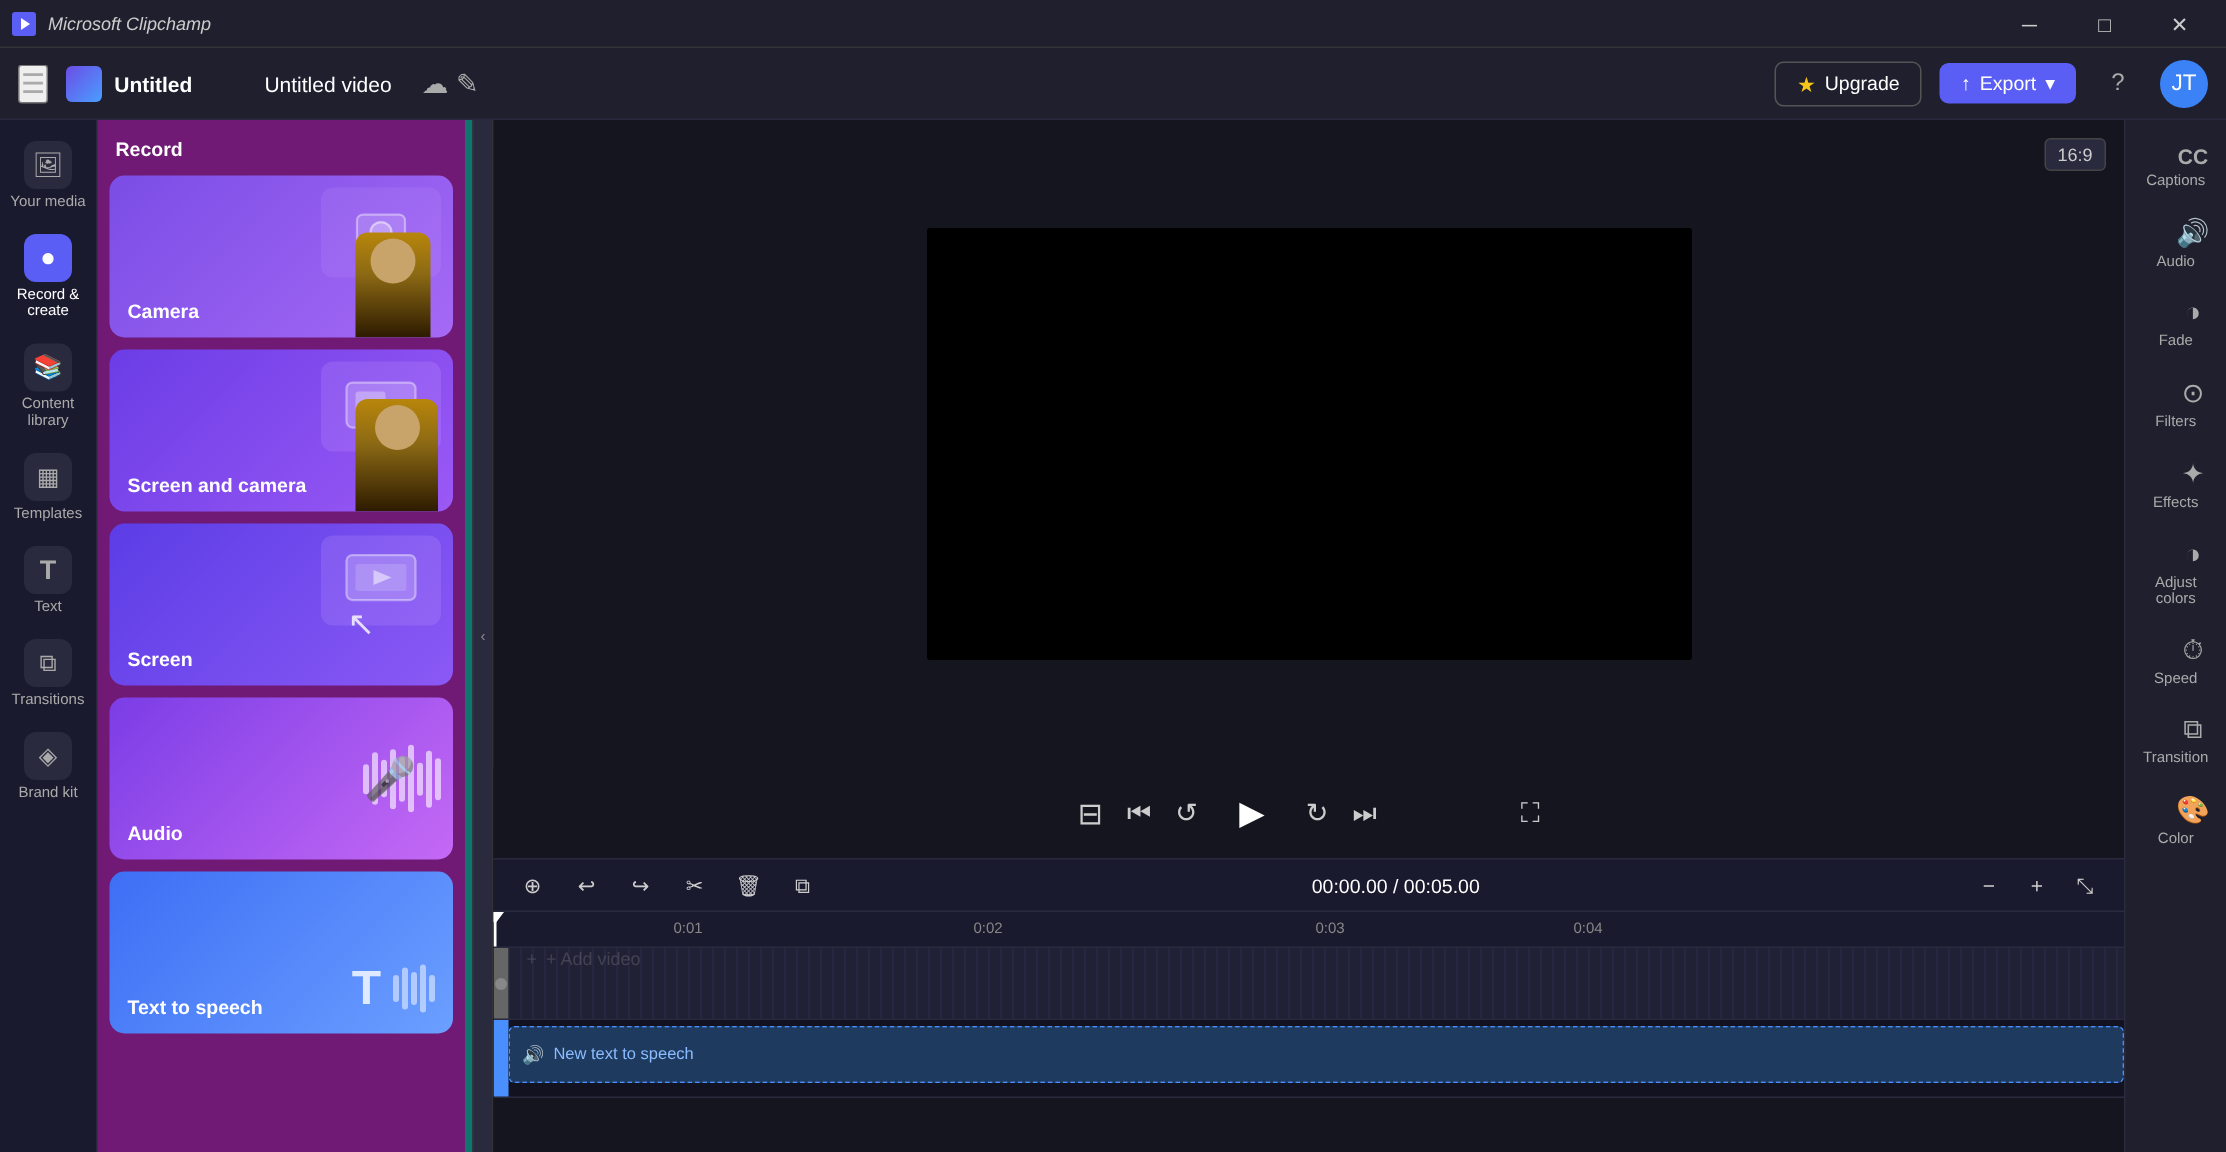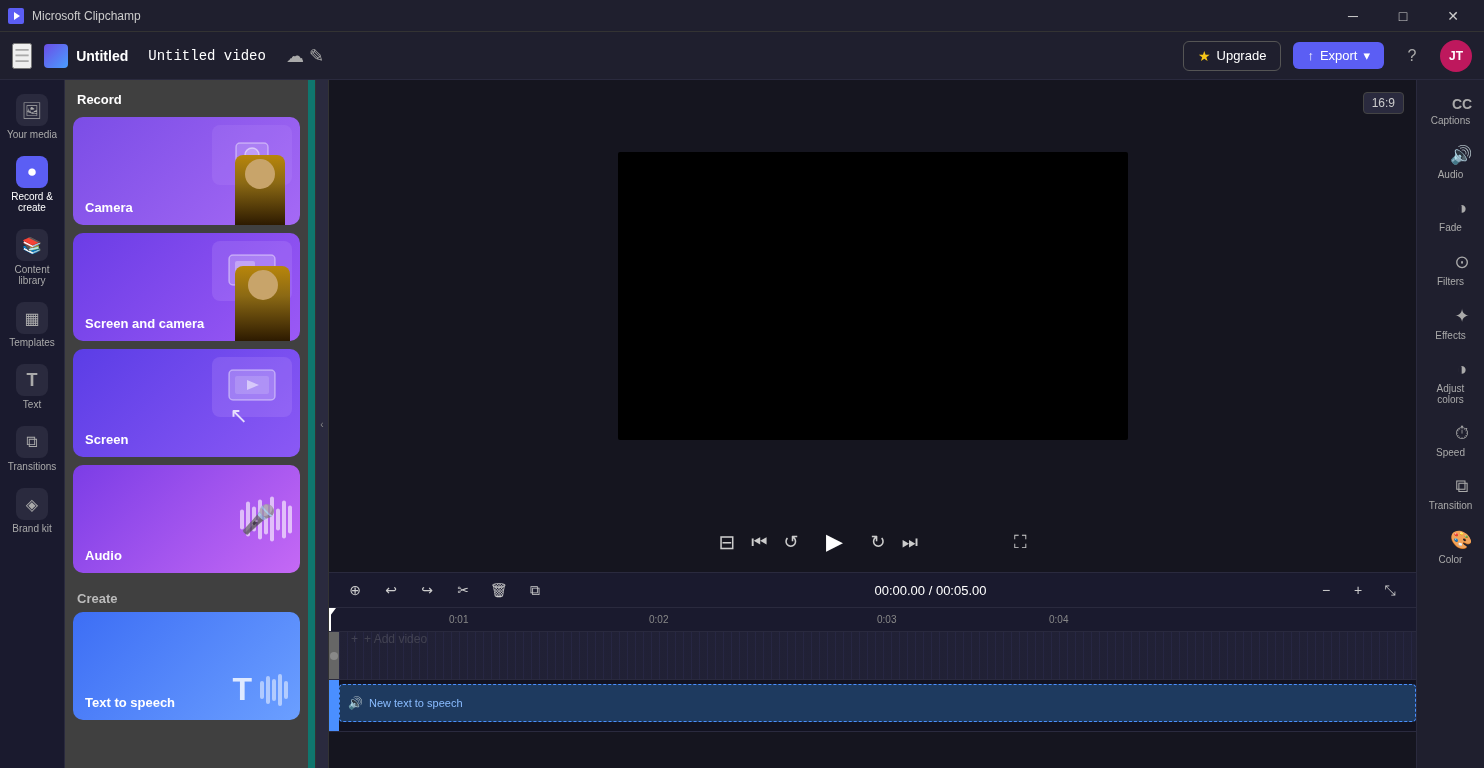--- a/index.html
+++ b/index.html
@@ -10,55 +10,55 @@
       height: 32px;
       background: #1f1f2e;
       display: flex;
       align-items: center;
       padding: 0 8px;
       gap: 8px;
       border-bottom: 1px solid #333;
       flex-shrink: 0;
     }
     .titlebar-icon { width: 16px; height: 16px; }
-    .titlebar-title { font-size: 12px; color: #ccc; }
+    .titlebar-title { font-size: 12px; color: #ccc; font-style: italic; }
     .titlebar-controls { margin-left: auto; display: flex; gap: 4px; }
     .titlebar-btn { width: 46px; height: 32px; background: transparent; border: none; color: #ccc; font-size: 14px; cursor: pointer; display: flex; align-items: center; justify-content: center; }
 
     
     .topbar {
       height: 48px;
       background: #1f1f2e;
       display: flex;
       align-items: center;
       padding: 0 12px;
       gap: 12px;
       flex-shrink: 0;
       border-bottom: 1px solid #2a2a3e;
     }
     .hamburger { font-size: 18px; cursor: pointer; color: #aaa; }
     .brand { display: flex; align-items: center; gap: 8px; }
     .brand-icon { width: 24px; height: 24px; background: linear-gradient(135deg, #6b4de6, #4a9eff); border-radius: 4px; }
     .brand-name { font-size: 14px; font-weight: 600; color: #fff; }
-    .video-title { font-size: 14px; color: #fff; margin-left: 0; padding: 4px 8px; border-radius: 4px; font-family: Liberation Mono, monospace; }
+    .video-title { font-size: 14px; color: #fff; margin-left: 28px; padding: 4px 8px; border-radius: 4px; }
     .save-indicator { font-size: 18px; color: #aaa; }
     .topbar-right { margin-left: auto; display: flex; align-items: center; gap: 12px; }
     .upgrade-btn {
       display: flex; align-items: center; gap: 6px;
       background: transparent; border: 1px solid #555; color: #fff;
       padding: 6px 14px; border-radius: 6px; font-size: 13px; cursor: pointer;
     }
     .upgrade-btn .star { color: #f5c518; font-size: 14px; }
     .export-btn {
       display: flex; align-items: center; gap: 6px;
       background: #5b5ef4; border: none; color: #fff;
       padding: 6px 14px; border-radius: 6px; font-size: 13px; cursor: pointer;
     }
     .help-btn { width: 32px; height: 32px; border-radius: 50%; background: transparent; border: none; color: #aaa; font-size: 16px; cursor: pointer; display: flex; align-items: center; justify-content: center; }
-    .avatar { width: 32px; height: 32px; border-radius: 50%; background: #be185d; display: flex; align-items: center; justify-content: center; font-size: 12px; font-weight: 700; color: #fff; }
+    .avatar { width: 32px; height: 32px; border-radius: 50%; background: #3b82f6; display: flex; align-items: center; justify-content: center; font-size: 15px; font-weight: 400; color: #fff; }
 
     
     .main { display: flex; flex: 1; overflow: hidden; }
 
     
     .icon-sidebar {
       width: 65px;
       background: #1a1a2e;
       display: flex;
       flex-direction: column;
@@ -77,25 +77,25 @@
     .icon-item.active .icon-circle { background: #5b5ef4; }
     .icon-circle {
       width: 32px; height: 32px; border-radius: 8px;
       display: flex; align-items: center; justify-content: center;
       background: #2a2a3e; font-size: 16px;
     }
 
     
     .panel {
       width: 250px;
-      background: #404040;
+      background: #701a75;
       overflow-y: auto;
       flex-shrink: 0;
       padding: 12px 8px;
-      border-right: 7px solid #0f766e;
+      border-right: 5px solid #0f766e;
     }
     .panel h3 { font-size: 13px; font-weight: 600; color: #fff; margin-bottom: 10px; padding-left: 4px; }
     .card {
       border-radius: 10px;
       overflow: hidden;
       margin-bottom: 8px;
       cursor: pointer;
       position: relative;
       height: 108px;
     }
@@ -365,21 +365,20 @@
         <div class="wave-bar" style="height:30px;"></div>
         <div class="wave-bar" style="height:45px;"></div>
         <div class="wave-bar" style="height:22px;"></div>
         <div class="wave-bar" style="height:38px;"></div>
         <div class="wave-bar" style="height:28px;"></div>
       </div>
       <div style="position:absolute;right:24px;top:50%;transform:translateY(-50%);font-size:28px;color:rgba(255,255,255,0.7);">🎤</div>
       <span class="card-label">Audio</span>
     </div>
 
-    <div class="section-label">Create</div>
 
     <div class="card card-bg-tts">
       <div style="position:absolute;right:12px;bottom:12px;display:flex;align-items:center;gap:8px;">
         <span style="font-size:32px;font-weight:700;color:rgba(255,255,255,0.8);">T</span>
         <div style="display:flex;gap:2px;align-items:center;">
           <div class="wave-bar" style="height:18px;background:rgba(255,255,255,0.5);"></div>
           <div class="wave-bar" style="height:28px;background:rgba(255,255,255,0.5);"></div>
           <div class="wave-bar" style="height:22px;background:rgba(255,255,255,0.5);"></div>
           <div class="wave-bar" style="height:32px;background:rgba(255,255,255,0.5);"></div>
           <div class="wave-bar" style="height:18px;background:rgba(255,255,255,0.5);"></div>

